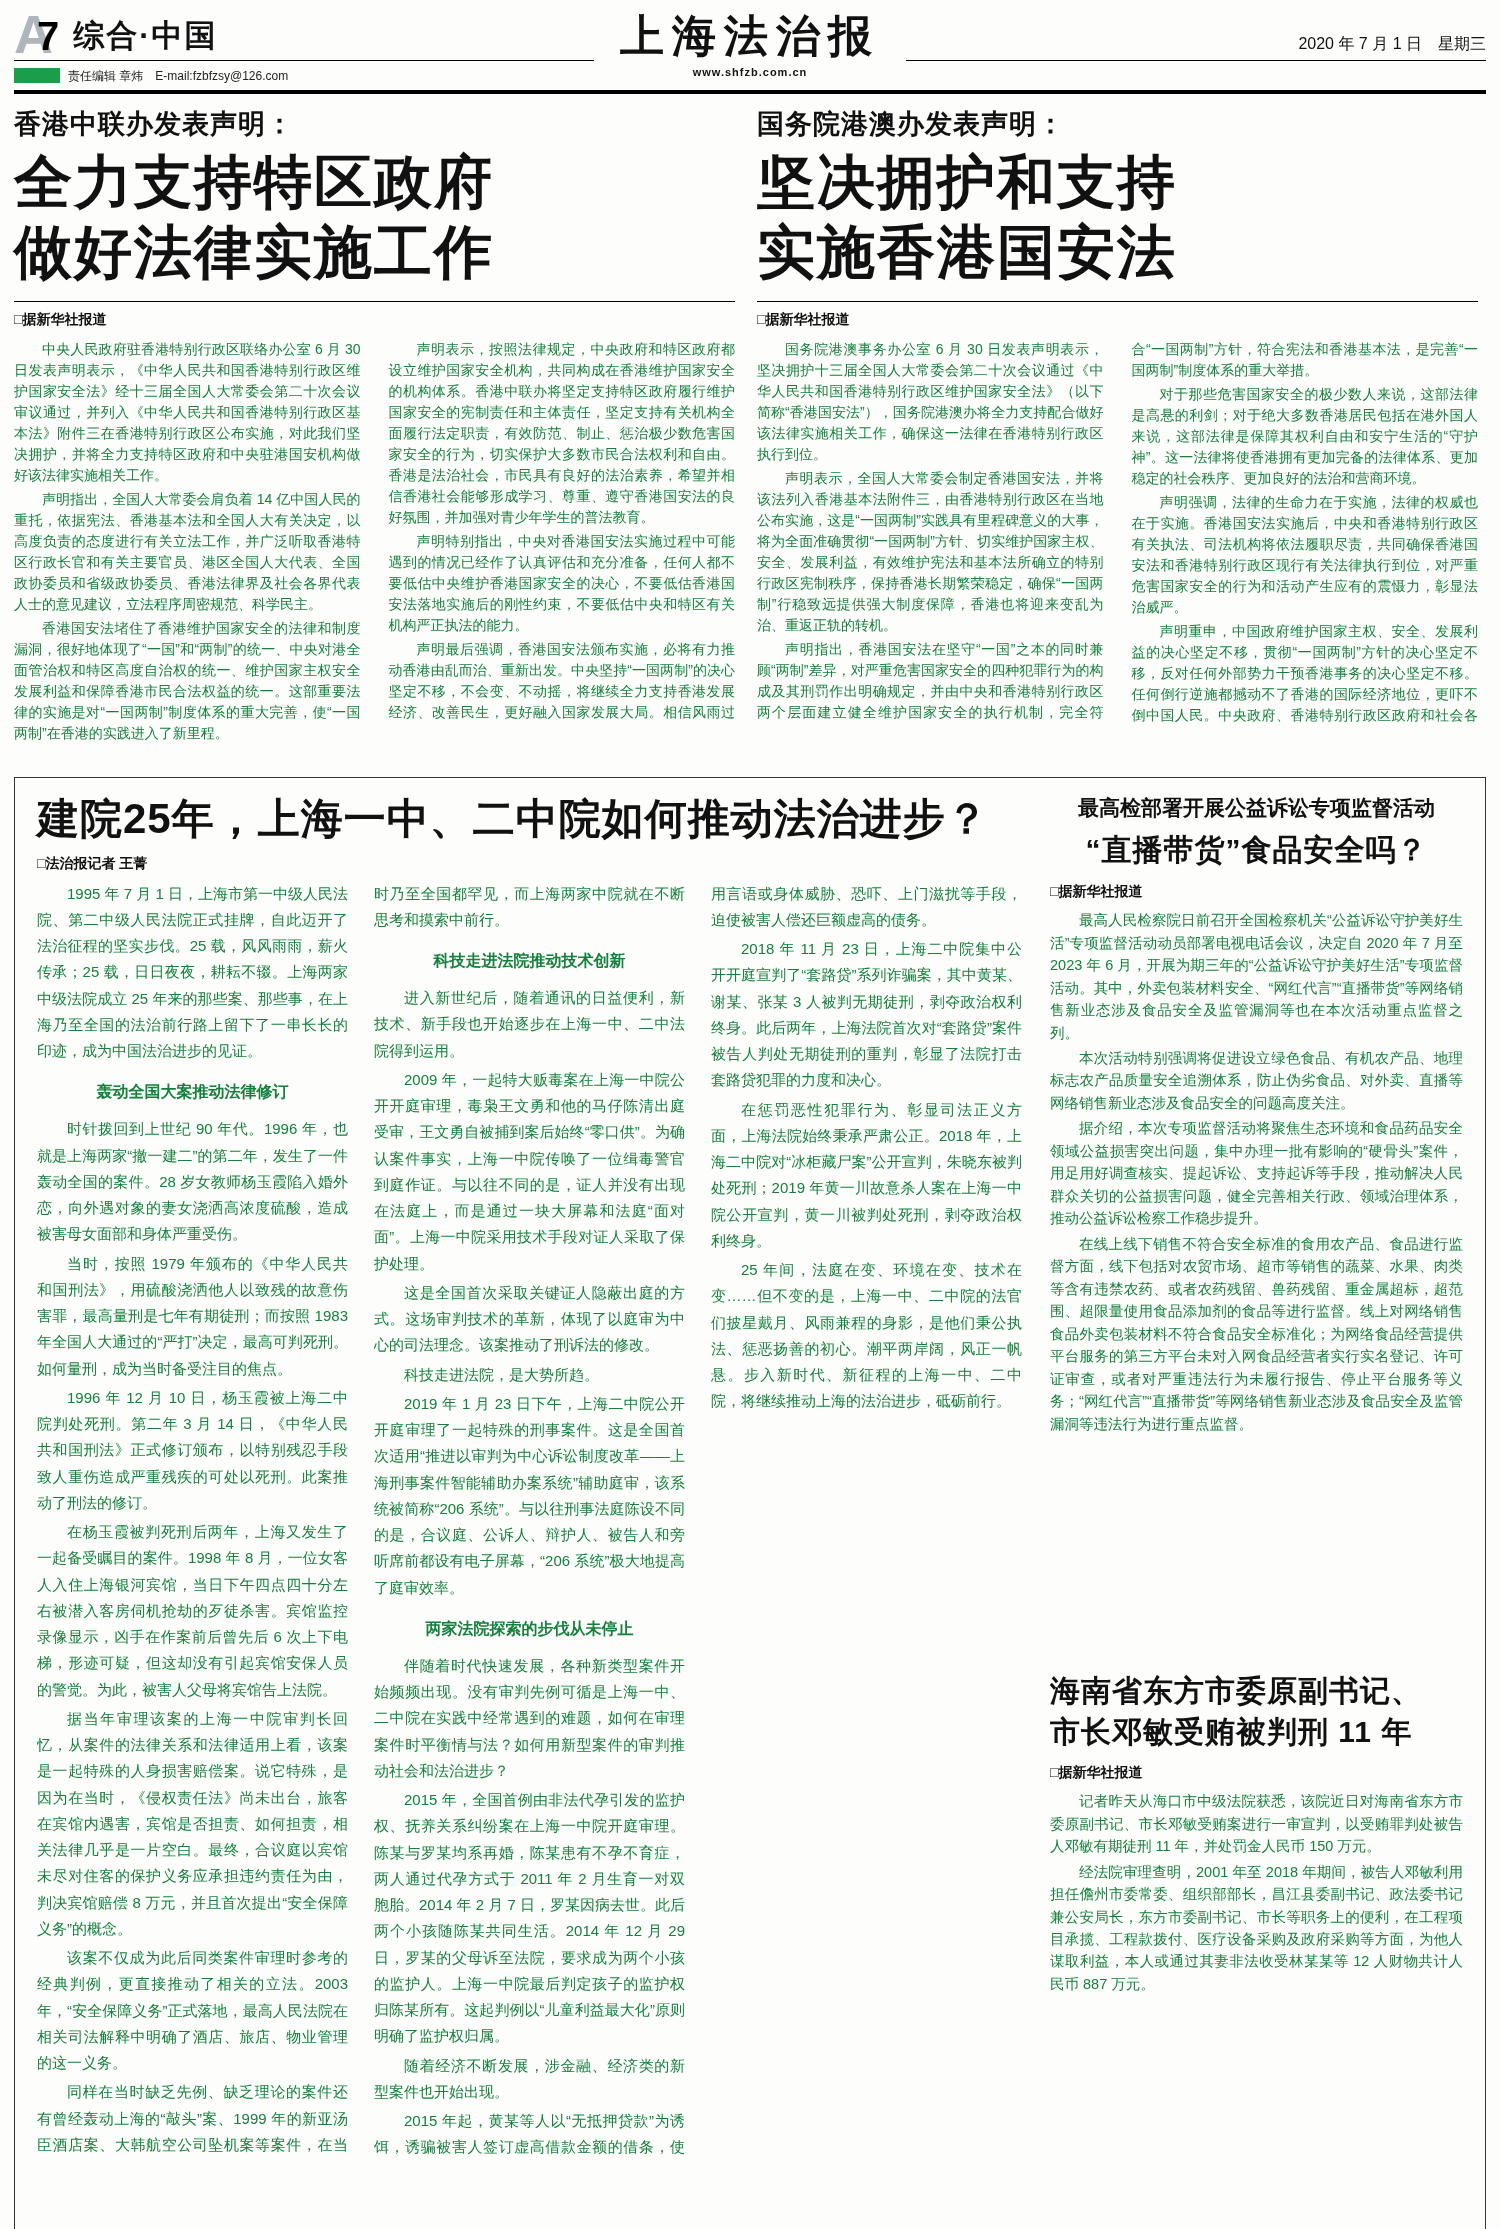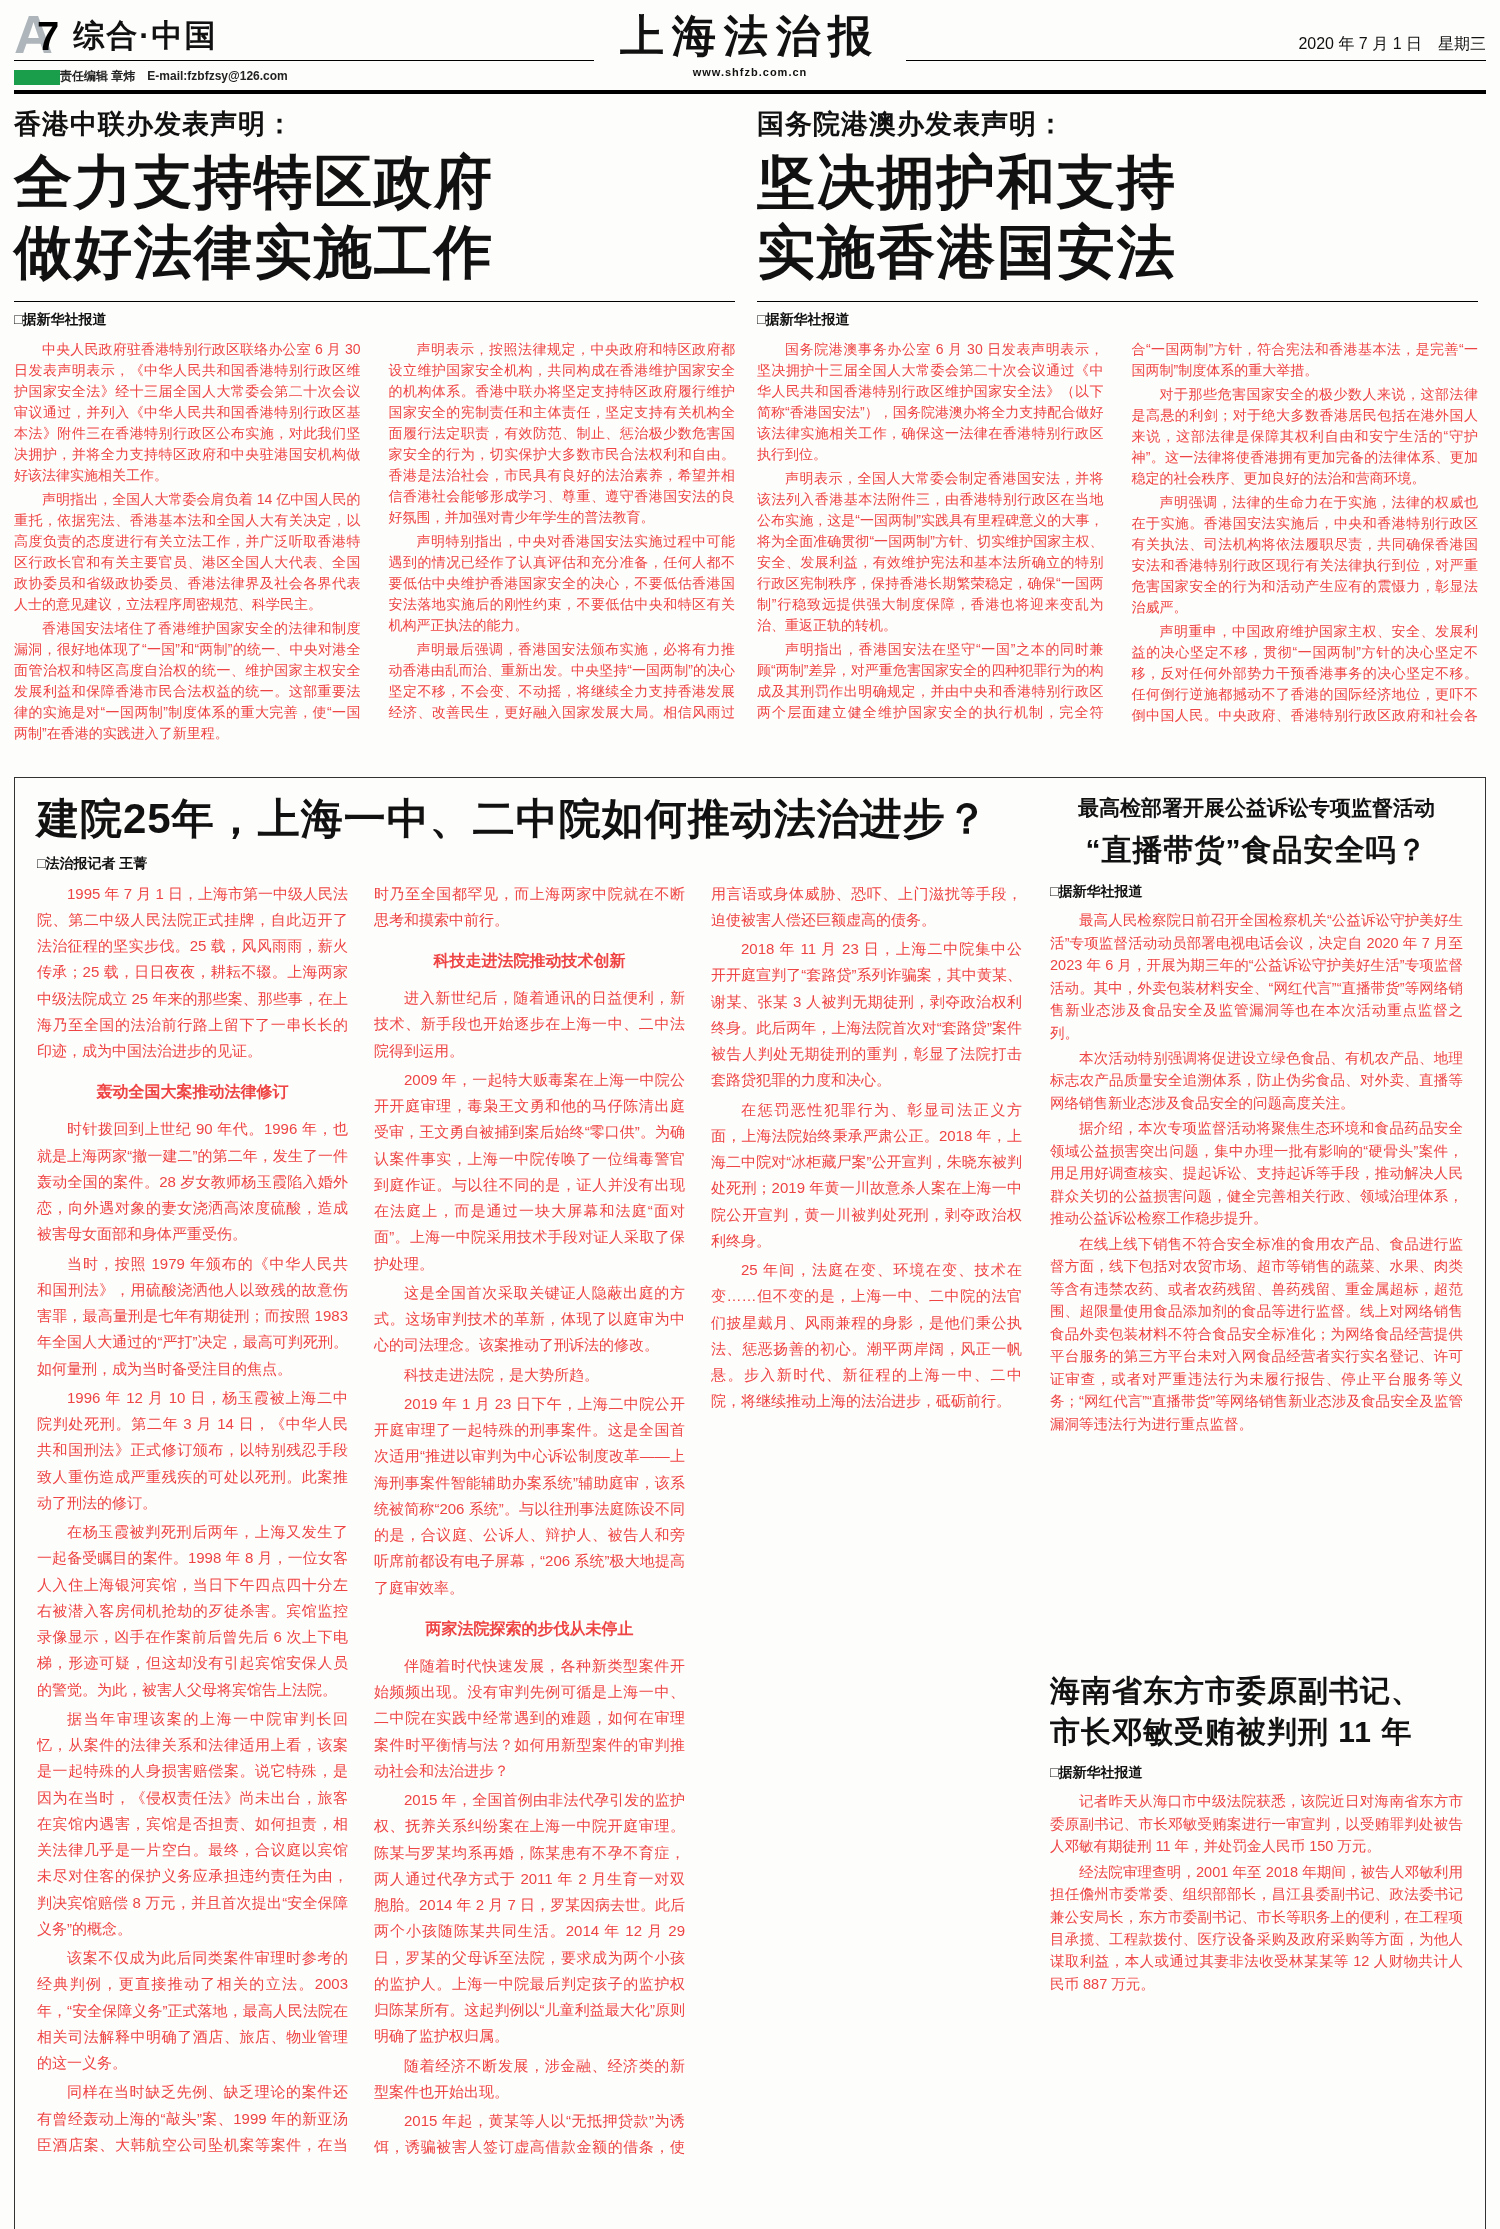--- a/index.html
+++ b/index.html
@@ -8,34 +8,34 @@
   .page { width:1500px; height:2229px; background:#fdfdfb; margin:0 auto; padding:10px 14px 0; position:relative; overflow:hidden; }
 
   
   .header { position:relative; height:84px; border-bottom:4px solid #000; }
   .thin-rule { position:absolute; left:0; right:0; top:50px; height:1px; background:#000; }
   .header-left { position:absolute; left:0; top:2px; z-index:2; }
   .logo-row { display:flex; align-items:flex-end; }
   .pageno-a { font-size:54px; line-height:44px; font-weight:bold; color:#aeb6bc; font-family:"Liberation Sans",sans-serif; }
   .pageno-7 { font-size:40px; line-height:40px; font-weight:bold; color:#000; margin-left:-16px; }
   .section-title { font-size:31px; line-height:40px; font-weight:bold; margin-left:14px; letter-spacing:2px; }
-  .editor-row { display:flex; align-items:flex-end; margin-top:12px;font-weight:bold; }
+  .editor-row { display:flex; align-items:flex-start; gap:8px; margin-top:12px; }
   .green-badge { width:46px; height:15px; background:#1a9e4b; display:inline-block; }
   .editor-line { font-size:12px; color:#222; }
   .masthead-wrap { position:absolute; left:50%; transform:translateX(-50%); top:0; z-index:3; background:#fdfdfb; padding:0 26px; text-align:center; }
   .masthead-title { font-family:"DejaVu Serif","Liberation Serif",serif; font-weight:bold; font-size:44px; line-height:52px; letter-spacing:8px; }
   .masthead-site { font-size:11px; font-weight:bold; letter-spacing:1px; margin-top:4px; }
   .date-line { position:absolute; right:0; top:24px; font-size:16px; z-index:2; }
 
   
   .kicker { font-size:27px; font-weight:bold; letter-spacing:1px; }
   .big-headline { font-family:"Liberation Serif","DejaVu Serif",serif; font-weight:900; font-size:58px; line-height:1.2; letter-spacing:2px; margin-top:6px; }
   .byline-row { border-top:1px solid #000; margin-top:14px; padding-top:8px; }
   .byline { font-size:14px; font-weight:bold; }
-  .body { font-size:14px; line-height:1.5; text-align:justify; color:#ef4444; overflow:hidden; }
+  .body { font-size:14px; line-height:1.5; text-align:justify; color:#15803d; overflow:hidden; }
   .para { text-indent:2em; margin-bottom:3px; }
   .subhead { font-weight:bold; font-size:16px; text-align:center; text-indent:0; margin:14px 0 10px; }
 
   
   .top-section { display:flex; gap:22px; margin-top:12px; }
   .top-article { width:721px; }
   .cols2 { column-count:2; column-gap:28px; column-fill:auto; height:418px; margin-top:10px; }
 
   
   .bottom-box { margin-top:20px; border:1px solid #333; height:1462px; padding:16px 22px; display:flex; gap:28px; overflow:hidden; }

